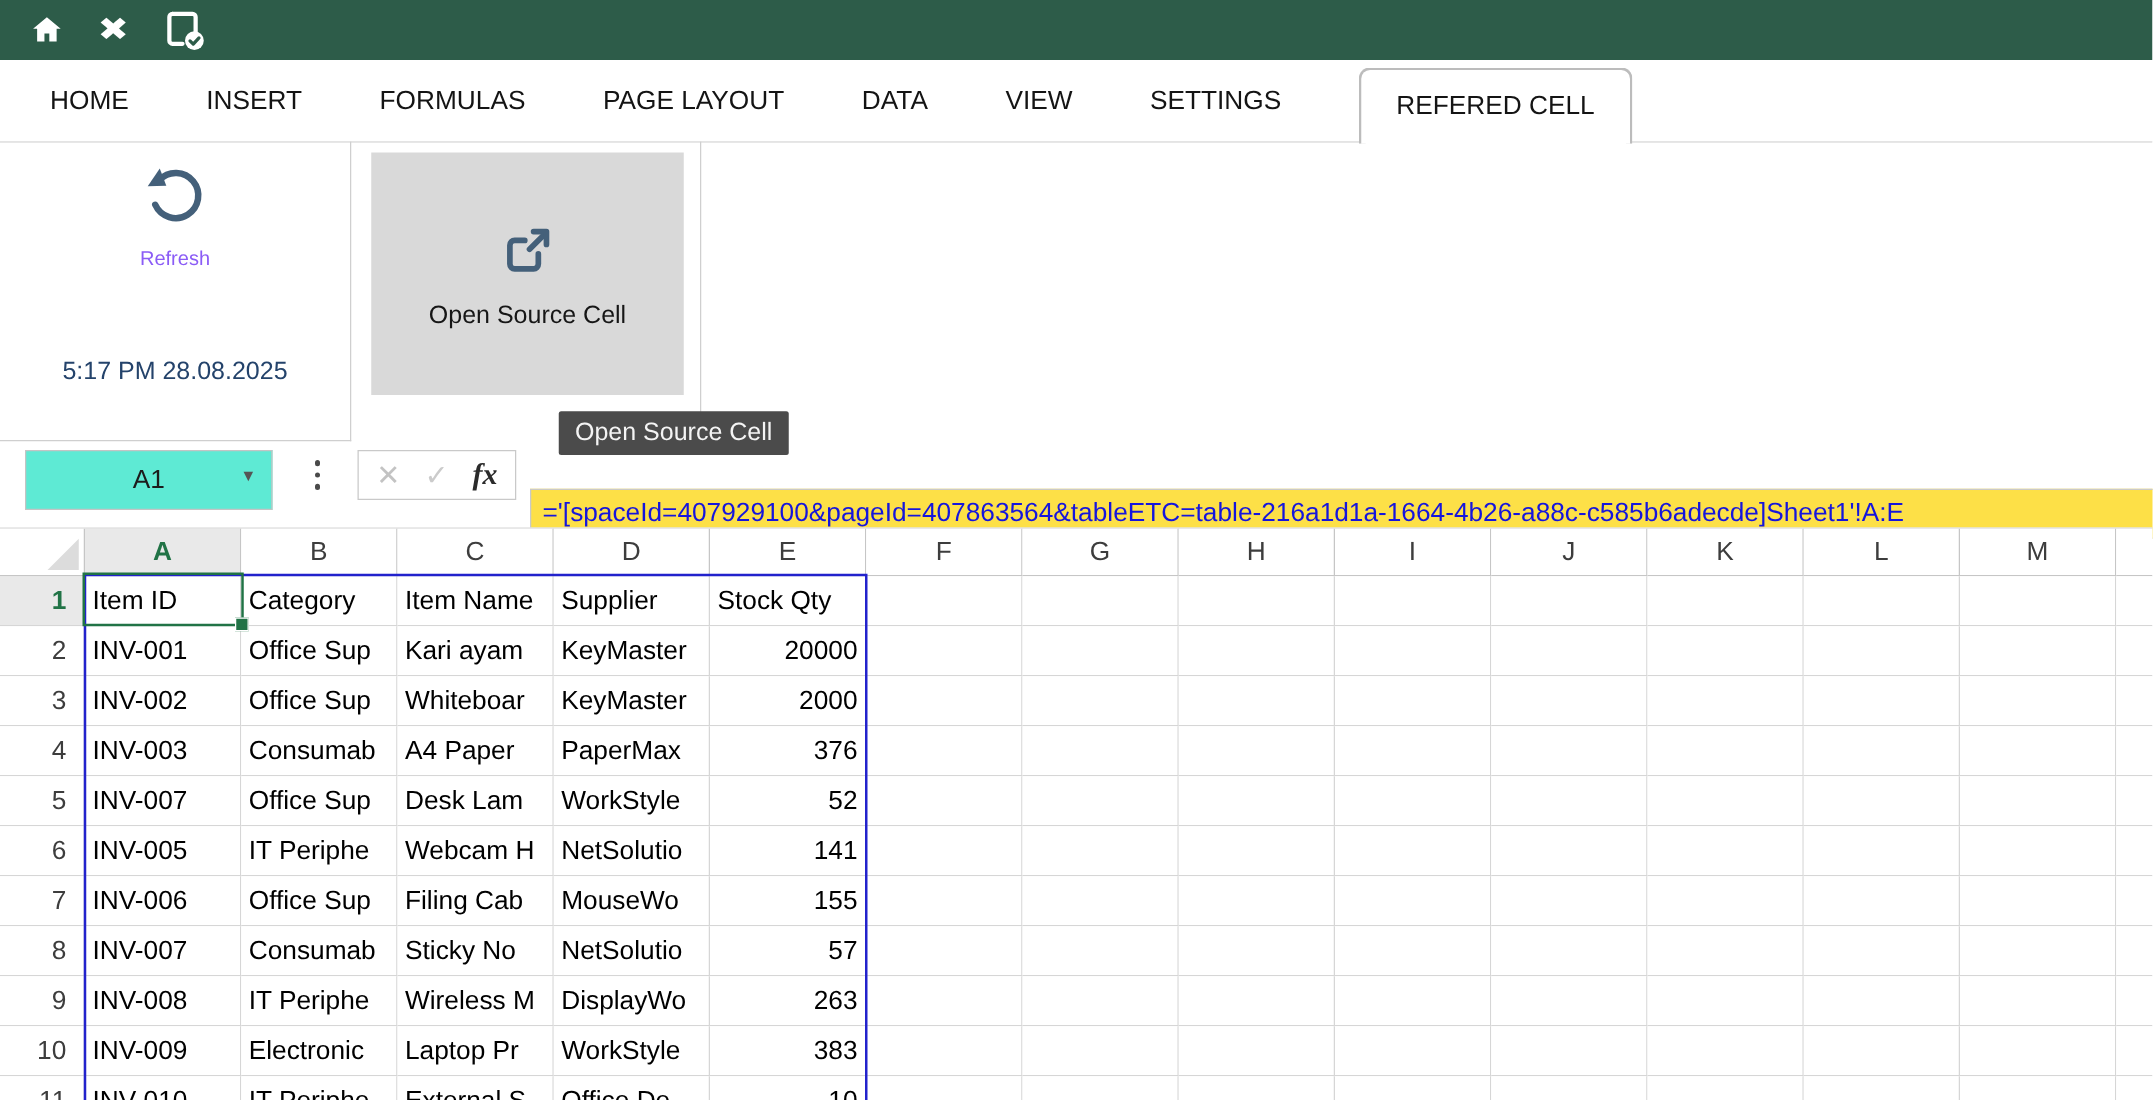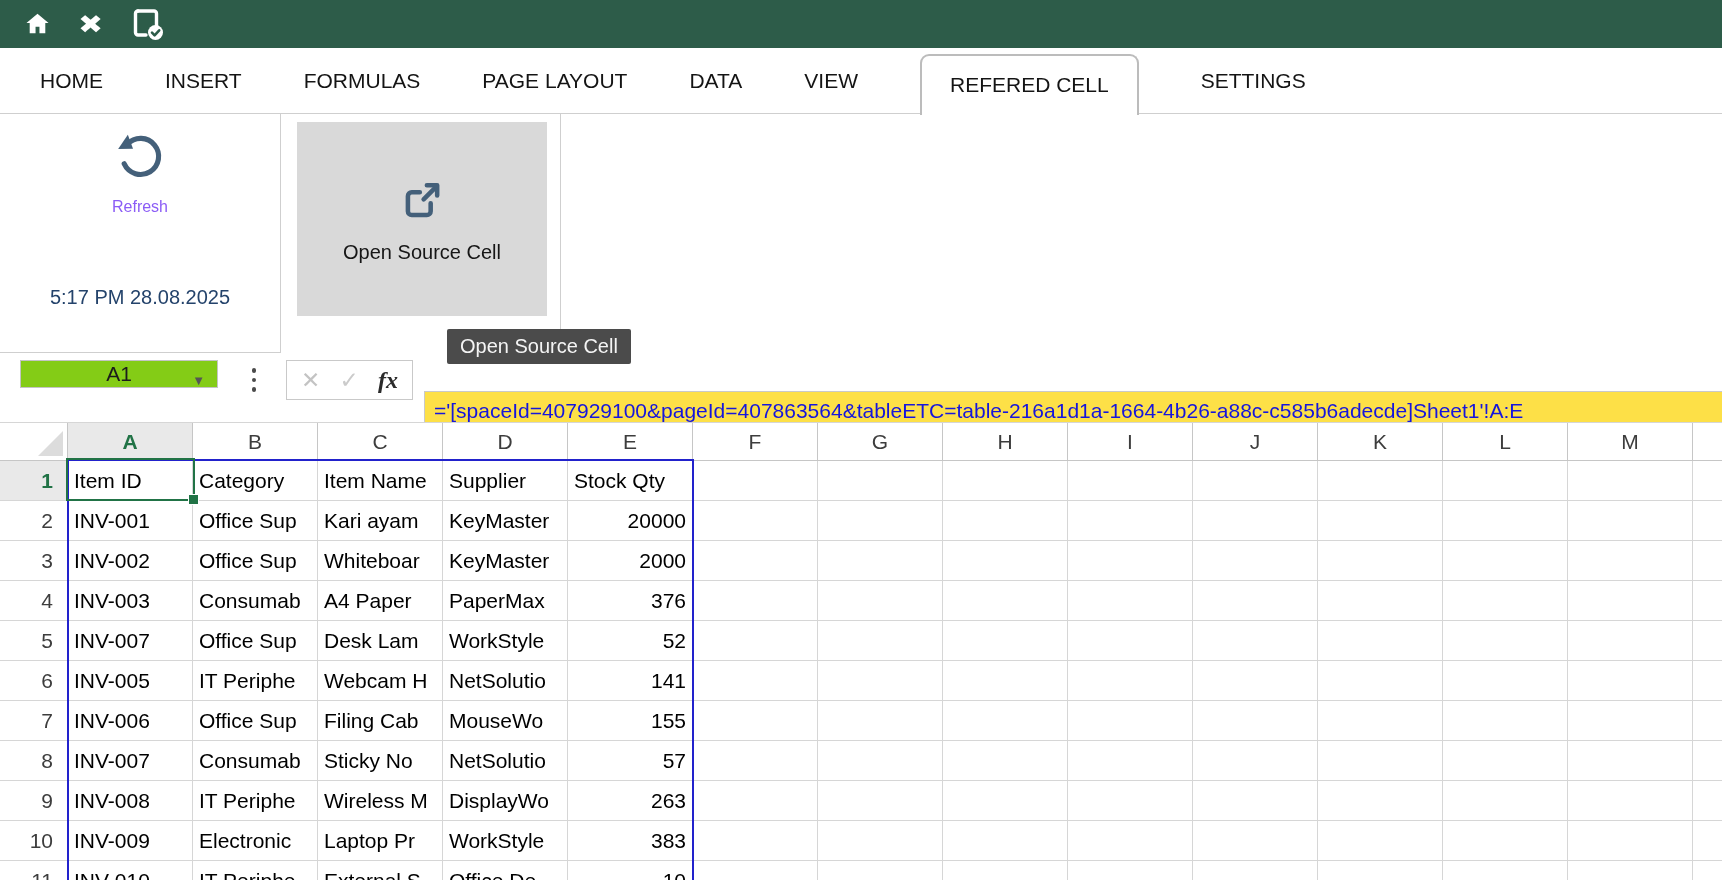--- a/index.html
+++ b/index.html
@@ -42,23 +42,23 @@
     position:absolute;left:297px;top:122px;width:250px;height:194px;background:#d9d9d9;
     display:flex;flex-direction:column;align-items:center;justify-content:center;cursor:default;
   }
   .osc-btn .lbl{margin-top:14px;font-size:20px;color:#161616;white-space:nowrap;}
   .tooltip{
     position:absolute;left:447px;top:329px;height:35px;background:#4b4b4b;color:#f4f4f4;
     font-size:20px;display:flex;align-items:center;padding:0 13px;border-radius:2px;z-index:6;white-space:nowrap;
   }
   
   .namebox{
-    position:absolute;left:20px;top:360px;width:198px;height:28px;box-sizing:border-box;
+    position:absolute;left:20px;top:360px;width:198px;height:48px;box-sizing:border-box;
     border:1.5px solid #c4c4c4;display:flex;align-items:center;justify-content:center;
-    font-size:21px;color:#1c1c1c;background:#84cc16;
+    font-size:21px;color:#1c1c1c;background:#5eead4;
   }
   .namebox .caret{position:absolute;right:12px;top:12px;font-size:13px;color:#555;}
   .kebab{position:absolute;left:246px;top:362px;width:16px;height:36px;display:flex;flex-direction:column;align-items:center;justify-content:center;gap:5px;}
   .kebab i{width:4.5px;height:4.5px;border-radius:50%;background:#4a4a4a;}
   .fxbox{
     position:absolute;left:286px;top:360px;width:127px;height:40px;box-sizing:border-box;
     border:1.5px solid #c9c9c9;display:flex;align-items:center;justify-content:space-between;
     padding:0 14px;background:#fff;
   }
   .fx-x{color:#c3c3c3;font-size:23px;}
@@ -119,22 +119,22 @@
   </span>
 </div>
 
 <div class="tabbar">
   <div class="tab">HOME</div>
   <div class="tab">INSERT</div>
   <div class="tab">FORMULAS</div>
   <div class="tab">PAGE LAYOUT</div>
   <div class="tab">DATA</div>
   <div class="tab">VIEW</div>
+  <div class="tab">SETTINGS</div>
   <div class="tab active">REFERED CELL</div>
-  <div class="tab">SETTINGS</div>
 </div>
 <div class="ribbon-topline"></div>
 
 <div class="refresh-btn">
   <span style="display:inline-block;">
     <svg width="54" height="54" viewBox="0 0 48 48">
       <path d="M15.5 10.5 A 16 16 0 1 1 9 27" fill="none" stroke="#44607a" stroke-width="4.6" stroke-linecap="round" transform="rotate(-12 24 24)"></path>
       <polygon points="17.5,2.5 19.5,15.5 6.5,13" fill="#44607a" transform="rotate(-12 24 24)"></polygon>
     </svg>
   </span>

